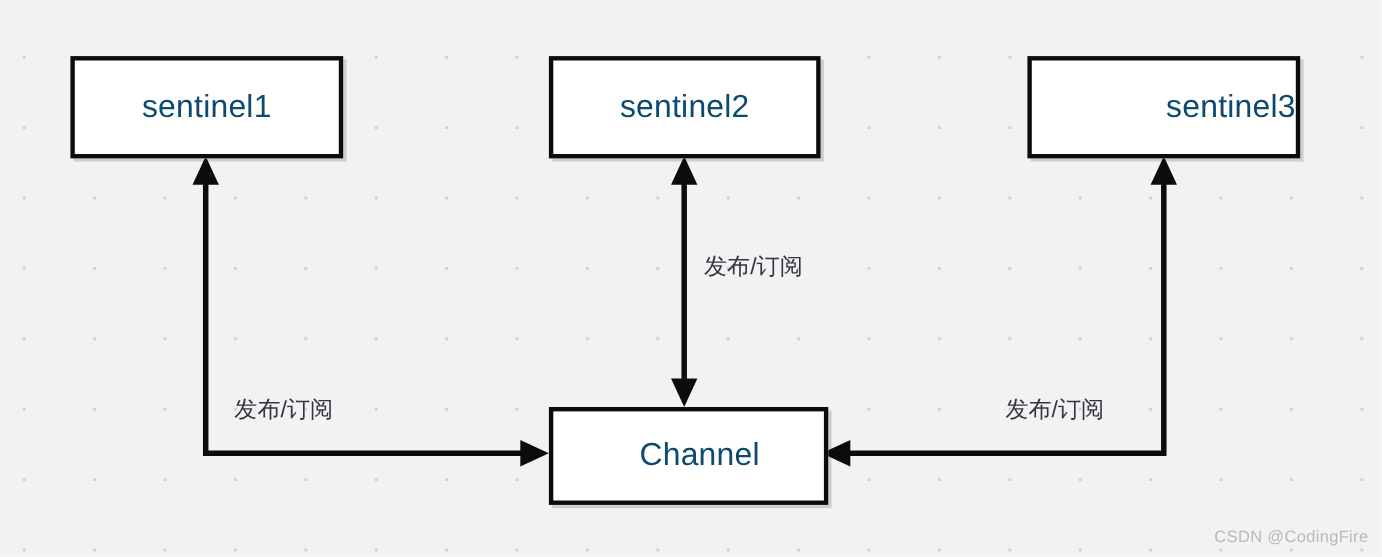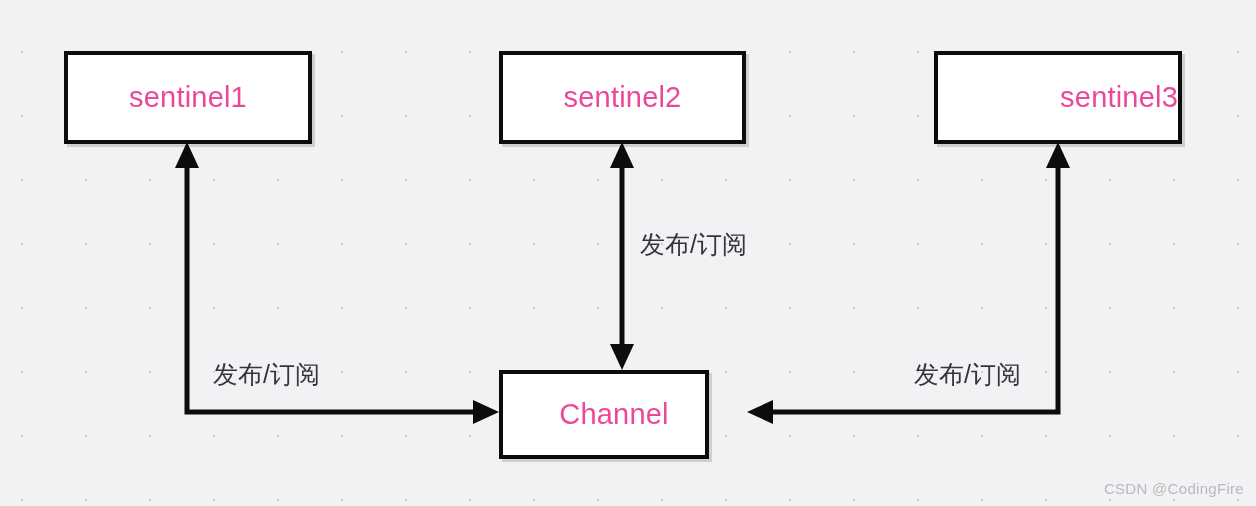--- a/index.html
+++ b/index.html
@@ -30,50 +30,50 @@
     background: #ffffff;
     border: 4px solid #0c0c0c;
     display: flex;
     align-items: center;
     justify-content: center;
     box-shadow: 3px 3px 0 rgba(0,0,0,0.14);
   }
   .node-label {
     font-size: 29px;
     line-height: 1;
-    color: #ec4899;
+    color: #0c4a6e;
     letter-spacing: 0.2px;
     white-space: nowrap;
     font-weight: 400;
   }
 
   #node-sentinel1 { left: 64px;  top: 51px;  width: 248px; height: 93px; }
   #node-sentinel2 { left: 499px; top: 51px;  width: 247px; height: 93px; }
   #node-sentinel3 { left: 934px; top: 51px;  width: 248px; height: 93px; justify-content: flex-end; }
-  #node-channel   { left: 499px; top: 370px; width: 210px; height: 89px; padding-left: 20px; }
+  #node-channel   { left: 499px; top: 370px; width: 254px; height: 89px; padding-left: 20px; }
 
   
   #edges {
     position: absolute;
     left: 0; top: 0;
     width: 1256px;
     height: 506px;
     pointer-events: none;
   }
   .edge-path {
     fill: none;
     stroke: #0c0c0c;
     stroke-width: 5;
   }
   .arrow-head { fill: #0c0c0c; }
 
   
   .edge-label {
     position: absolute;
-    font-size: 25px;
+    font-size: 21px;
     line-height: 1;
     color: #33363b;
     white-space: nowrap;
   }
   #label-left   { left: 213px; top: 362px; }
   #label-center { left: 640px; top: 232px; }
   #label-right  { left: 914px; top: 362px; }
 
   
   #watermark {

